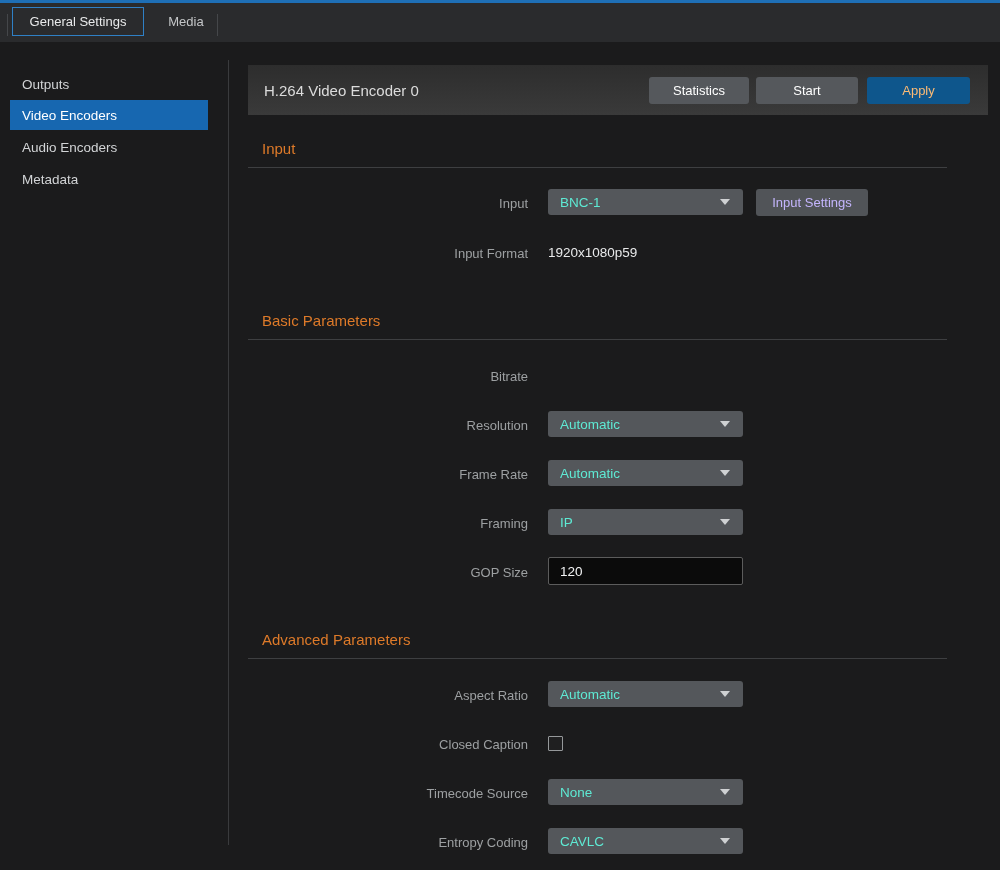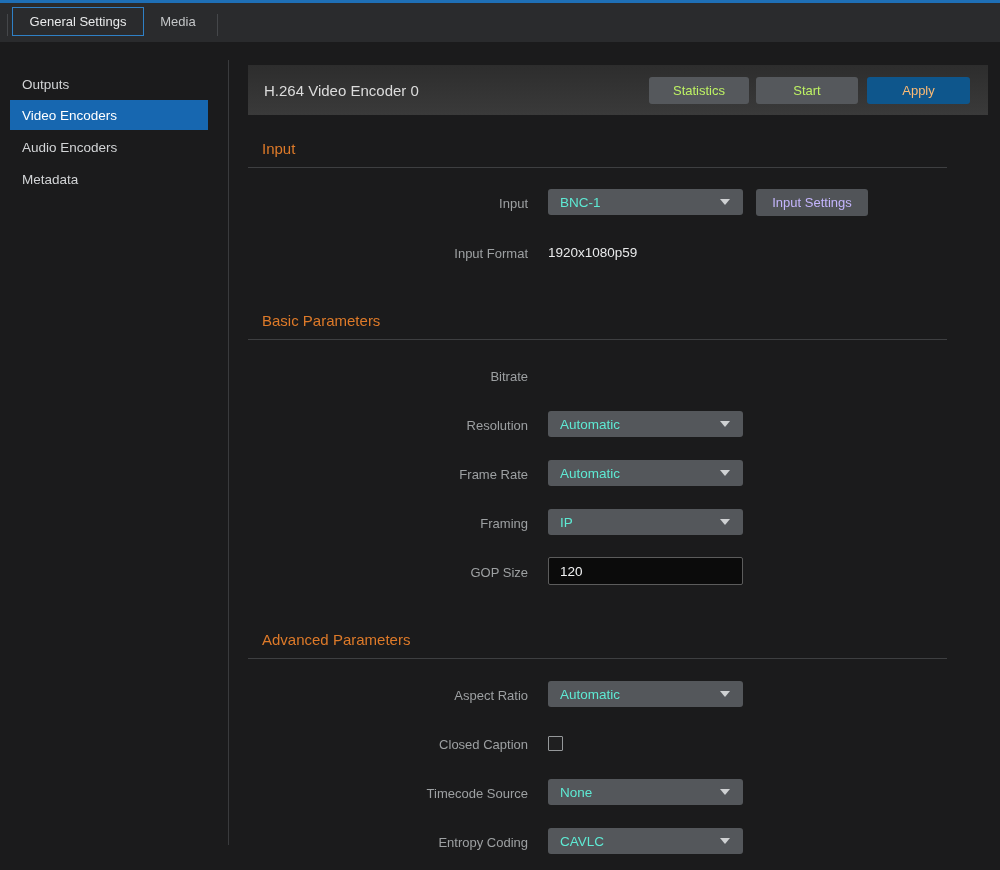--- a/index.html
+++ b/index.html
@@ -6,38 +6,38 @@
   html,body { width:1000px; height:870px; }
   body { font-family:"Liberation Sans","DejaVu Sans",sans-serif; background:#1b1b1c; overflow:hidden; }
   #app { position:relative; width:1000px; height:628px; background:#1b1b1c; }
 
   
   .tabbar { position:absolute; left:0; top:0; width:1000px; height:42px;
             background:#2a2b2d; border-top:3px solid #1e6fb6; }
   .tab { position:absolute; top:4px; height:29px; display:flex; align-items:center;
          justify-content:center; font-size:13px; color:#c4c6c8; cursor:pointer; }
   .tab.active { left:12px; width:132px; border:1px solid #2f80c6; color:#e9eaeb; }
-  .tab.plain { left:146px; width:64px;text-align:right; }
+  .tab.plain { left:154px; width:64px;text-align:right; }
   .vdiv { position:absolute; top:11px; width:1px; height:22px; background:#45474a; }
 
   
   .sidebar { position:absolute; left:0; top:42px; width:228px; bottom:0; }
   .side-item { position:absolute; left:0; width:228px; height:24px; display:flex;
                align-items:center; padding-left:22px; font-size:13.5px; color:#d2d4d6; cursor:pointer; }
   .side-item.selected { left:10px; width:198px; height:30px; padding-left:12px;
                         background:#1767b0; color:#ffffff; }
   .side-divider { position:absolute; left:228px; top:60px; height:785px; width:1px; background:#3a3b3d; }
 
   
   .headerbar { position:absolute; left:248px; top:65px; width:740px; height:50px;
                background:linear-gradient(#2d2d2d,#3a3a3a); }
   .headerbar .title { position:absolute; left:16px; top:0; height:50px; display:flex;
                       align-items:center; font-size:15px; color:#dcdcdc; }
   .hbtn { position:absolute; top:12px; height:27px; border:none; border-radius:3px;
-          background:#55585c; color:#bef264; font-size:13px; font-family:inherit; cursor:pointer; }
+          background:#55585c; color:#ffffff; font-size:13px; font-family:inherit; cursor:pointer; }
   .hbtn.b1 { left:401px; width:100px; }
   .hbtn.b2 { left:508px; width:102px; }
   .hbtn.primary { left:619px; width:103px; background:#0e568c; color:#fdba74; }
 
   
   .sec-head { position:absolute; left:262px; font-size:15px; color:#de7a29; }
   .hrule { position:absolute; left:248px; width:699px; height:1px; background:#3e3f41; }
 
   .flabel { position:absolute; left:248px; width:280px; text-align:right; font-size:13px;
             color:#9da0a2; }

